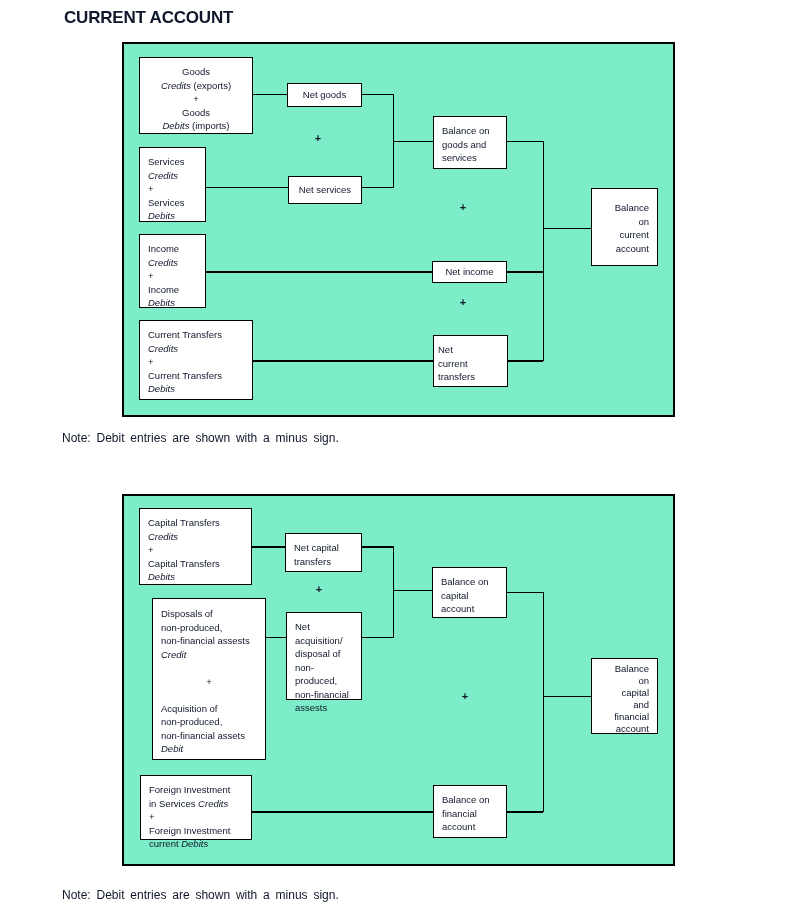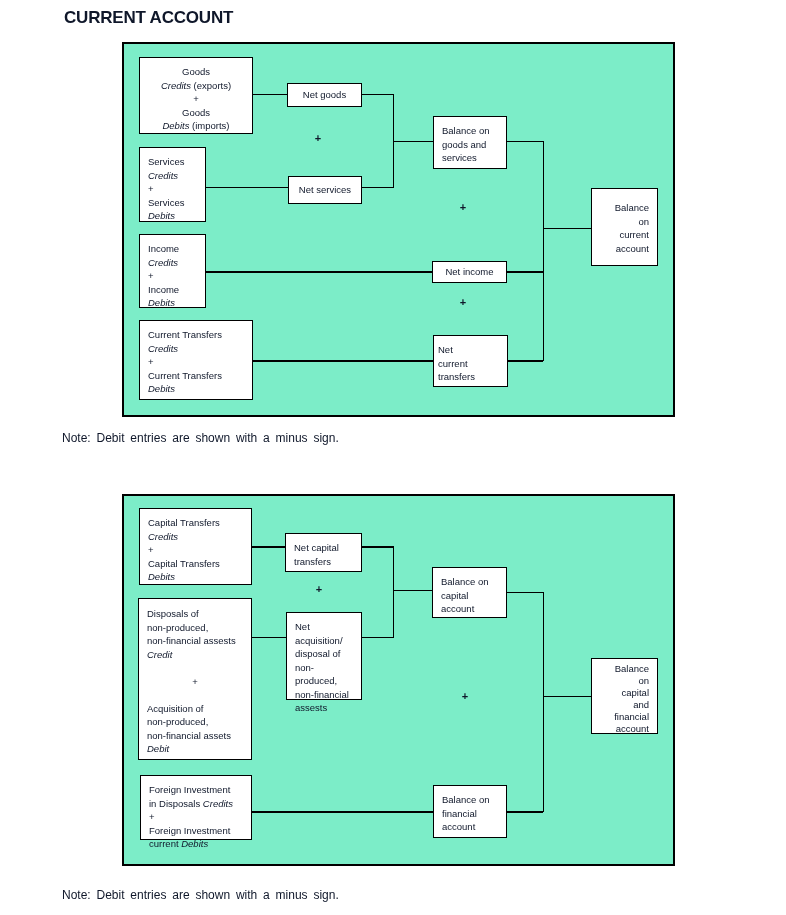--- a/index.html
+++ b/index.html
@@ -145,21 +145,21 @@
     <div class="bl"><span>Capital Transfers</span></div>
     <div class="bl"><span class="it">Credits</span></div>
     <div class="bl"><span>+</span></div>
     <div class="bl"><span>Capital Transfers</span></div>
     <div class="bl"><span class="it">Debits</span></div>
   </div>
 
   <div class="box pre" style="left:285px;top:533px;width:77px;height:39px;">Net capital
 transfers</div>
 
-  <div class="box" style="left:138px;top:598px;width:114px;height:162px;padding-top:8px;">
+  <div class="box" style="left:152px;top:598px;width:114px;height:162px;padding-top:8px;">
     <div class="bl"><span>Disposals of</span></div>
     <div class="bl"><span>non-produced,</span></div>
     <div class="bl"><span>non-financial assests</span></div>
     <div class="bl"><span class="it">Credit</span></div>
     <div class="bl blank"></div>
     <div class="bl plusline"><span>+</span></div>
     <div class="bl blank"></div>
     <div class="bl"><span>Acquisition of</span></div>
     <div class="bl"><span>non-produced,</span></div>
     <div class="bl"><span>non-financial assets</span></div>
@@ -172,21 +172,21 @@
 non-produced,
 non-financial
 assests</div>
 
   <div class="box pre" style="left:432px;top:567px;width:75px;height:51px;">Balance on
 capital
 account</div>
 
   <div class="box" style="left:140px;top:775px;width:112px;height:65px;">
     <div class="bl"><span>Foreign Investment</span></div>
-    <div class="bl"><span>in Disposals </span><span class="it">Credits</span></div>
+    <div class="bl"><span>in Services </span><span class="it">Credits</span></div>
     <div class="bl"><span>+</span></div>
     <div class="bl"><span>Foreign Investment</span></div>
     <div class="bl"><span>current </span><span class="it">Debits</span></div>
   </div>
 
   <div class="box pre" style="left:433px;top:785px;width:74px;height:53px;">Balance on
 financial
 account</div>
 
   <div class="box pre center" style="left:591px;top:658px;width:67px;height:76px;line-height:12px;padding-top:4px;">Balance

